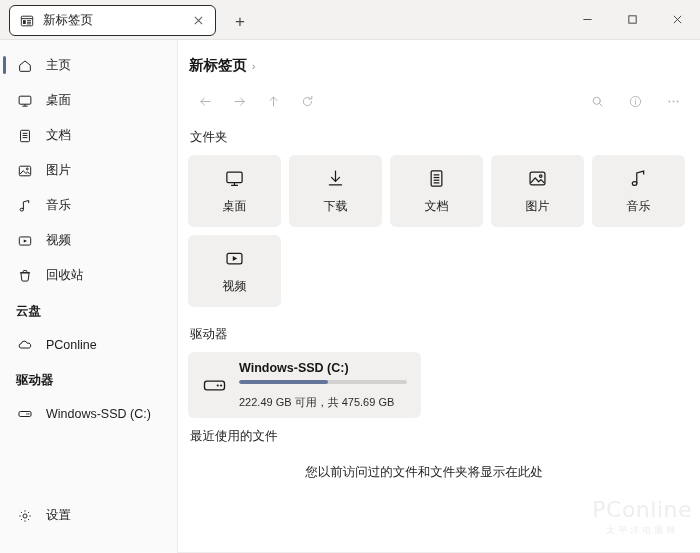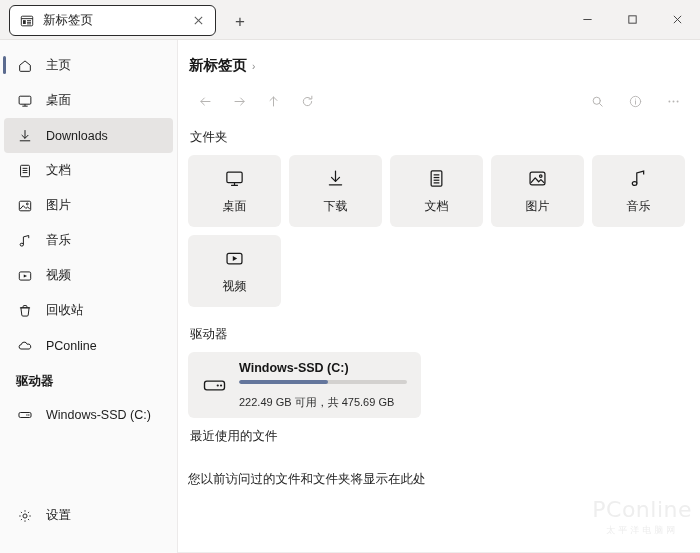--- a/index.html
+++ b/index.html
@@ -257,21 +257,22 @@
   }
   .drive-sub {
     font-size: 11px;
     color: #2c2c2c;
     margin-top: 11px;
     white-space: nowrap;
   }
 
   .recent-title { margin-top: 10px; }
   .empty-state {
-    margin-top: 26px;
+    margin-top: 19px;
+    text-align: center;
     font-size: 12.5px;
     color: #1f1f1f;
     padding-right: 30px;
   }
 
   .watermark {
     position: absolute;
     right: 8px;
     bottom: 16px;
     text-align: center;
@@ -363,30 +364,20 @@
         <span class="nav-icon">
           <svg viewBox="0 0 18 18" width="16" height="16" fill="none" stroke="#1c1c1c" stroke-width="1.1">
             <rect x="2.4" y="3.6" width="13.2" height="9" rx="1.2"></rect>
             <line x1="9" y1="12.6" x2="9" y2="14.6"></line>
             <line x1="6" y1="14.8" x2="12" y2="14.8"></line>
           </svg>
         </span>
         <span class="nav-label">桌面</span>
       </div>
 
-      <div class="nav-item selected">
-        <span class="nav-icon">
-          <svg viewBox="0 0 18 18" width="16" height="16" fill="none" stroke="#1c1c1c" stroke-width="1.1" stroke-linecap="round" stroke-linejoin="round">
-            <line x1="9" y1="2.8" x2="9" y2="11.4"></line>
-            <path d="M5.6 8.2 9 11.6l3.4-3.4"></path>
-            <line x1="3.6" y1="14.4" x2="14.4" y2="14.4"></line>
-          </svg>
-        </span>
-        <span class="nav-label">Downloads</span>
-      </div>
 
       <div class="nav-item">
         <span class="nav-icon">
           <svg viewBox="0 0 18 18" width="16" height="16" fill="none" stroke="#1c1c1c" stroke-width="1.1">
             <rect x="4" y="2.6" width="10" height="12.8" rx="1.1"></rect>
             <line x1="6.3" y1="6" x2="11.7" y2="6"></line>
             <line x1="6.3" y1="8.4" x2="11.7" y2="8.4"></line>
             <line x1="6.3" y1="10.8" x2="11.7" y2="10.8"></line>
           </svg>
         </span>
@@ -428,20 +419,21 @@
         <span class="nav-icon">
           <svg viewBox="0 0 18 18" width="16" height="16" fill="none" stroke="#1c1c1c" stroke-width="1.1" stroke-linejoin="round">
             <path d="M4.4 5.4h9.2l-1 8.2a1.3 1.3 0 0 1-1.3 1.1H6.7a1.3 1.3 0 0 1-1.3-1.1z"></path>
             <line x1="3.3" y1="5.4" x2="14.7" y2="5.4"></line>
             <path d="M6.9 5.2V3.9a1 1 0 0 1 1-1h2.2a1 1 0 0 1 1 1v1.3"></path>
           </svg>
         </span>
         <span class="nav-label">回收站</span>
       </div>
 
+      <div class="nav-section">云盘</div>
 
       <div class="nav-item">
         <span class="nav-icon">
           <svg viewBox="0 0 18 18" width="16" height="16" fill="none" stroke="#1c1c1c" stroke-width="1.1" stroke-linejoin="round">
             <path d="M4.4 12.4a2.5 2.5 0 0 1 .4-4.95A3.4 3.4 0 0 1 11.4 7a2.7 2.7 0 0 1 2.3 5.4z"></path>
           </svg>
         </span>
         <span class="nav-label">PConline</span>
       </div>
 

